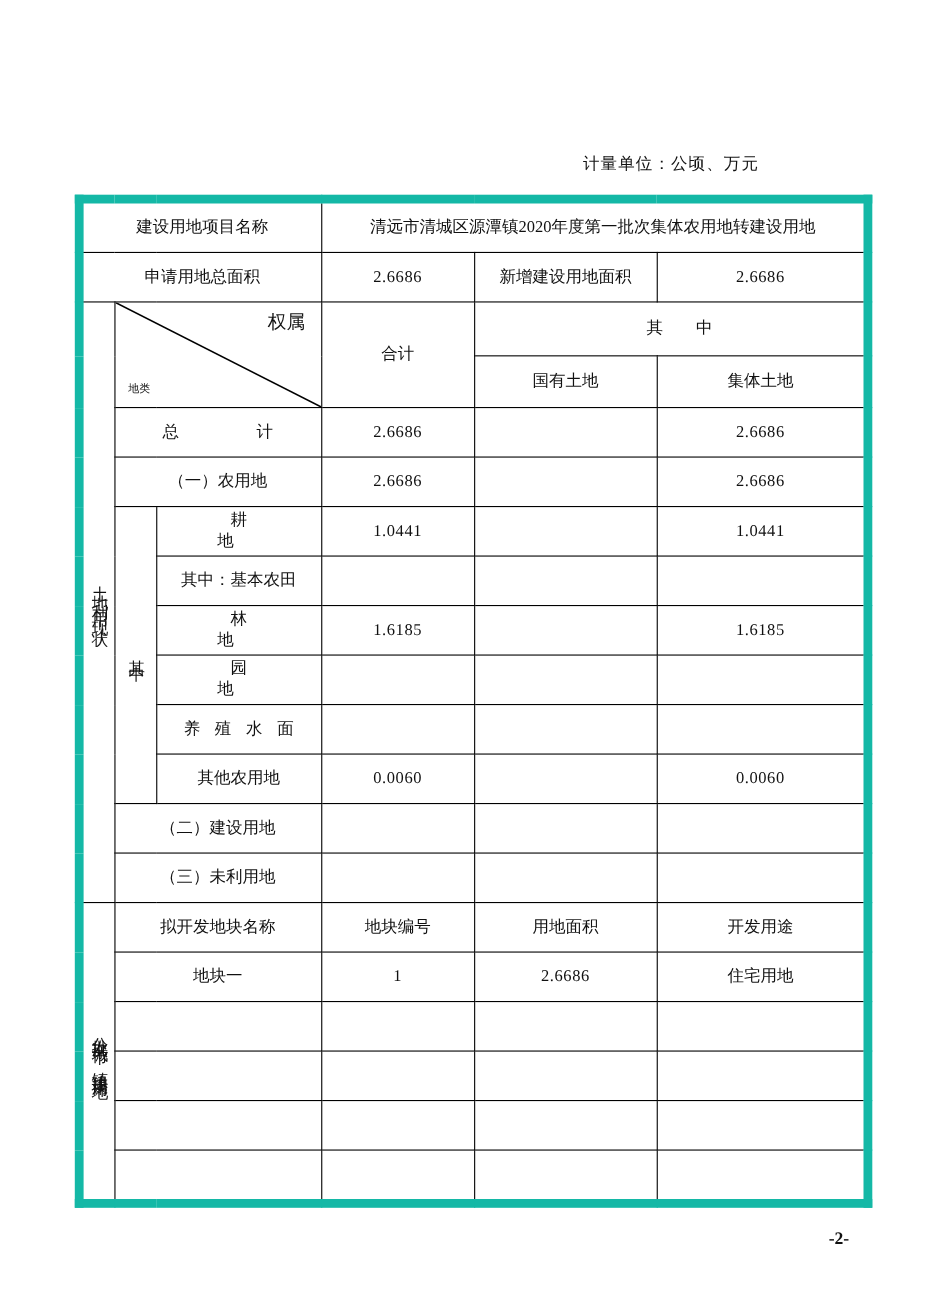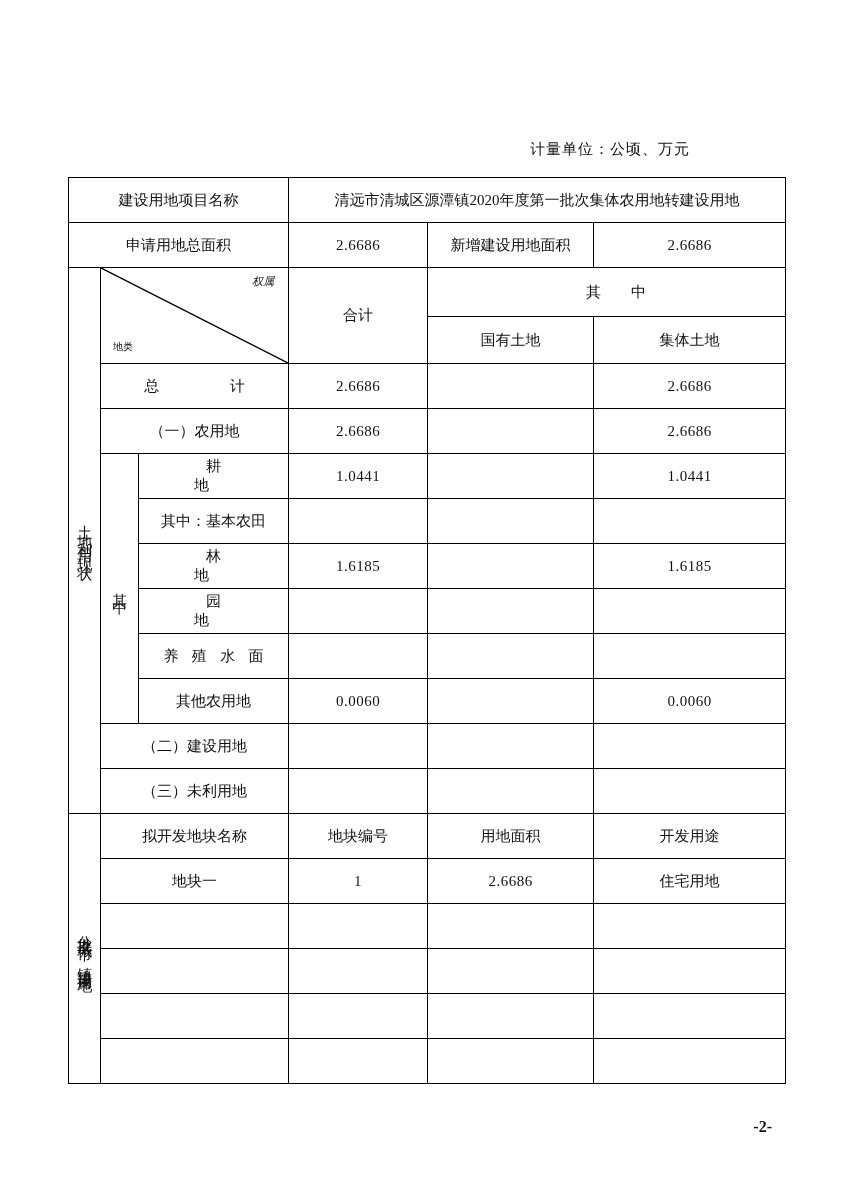--- a/index.html
+++ b/index.html
@@ -58,21 +58,21 @@
     border: 1px solid #000000;
     padding: 0;
     text-align: center;
     vertical-align: middle;
     height: 44px;
     line-height: 1.25;
     font-size: 15px;
   }
 
   
-  .tbl { border: 1px solid #14b8a6; }
+  .tbl { border: 8px solid #14b8a6; }
 
   .cell-pad { padding: 2px 4px; }
 
   .sp2 { letter-spacing: 0.32em; text-indent: 0.32em; }
   .sp-wide { letter-spacing: 1.6em; text-indent: 1.6em; }
   .sp-mid { letter-spacing: 0.9em; text-indent: 0.9em; }
 
   .projname { font-size: 15.5px; letter-spacing: 0px; white-space: nowrap; }
 
   
@@ -97,22 +97,21 @@
     position: absolute;
     left: 0; top: 0;
     width: 100%;
     height: 100%;
     pointer-events: none;
   }
   .diag .tr-text {
     position: absolute;
     right: 14px;
     top: 7px;
-    font-size: 11px;
-    font-style: italic;
+    font-size: 17px;
   }
   .diag .bl-text {
     position: absolute;
     left: 12px;
     bottom: 10px;
     font-size: 10px;
   }
 
   .hj-cell { font-size: 15px; margin-left: 42px; }
 

